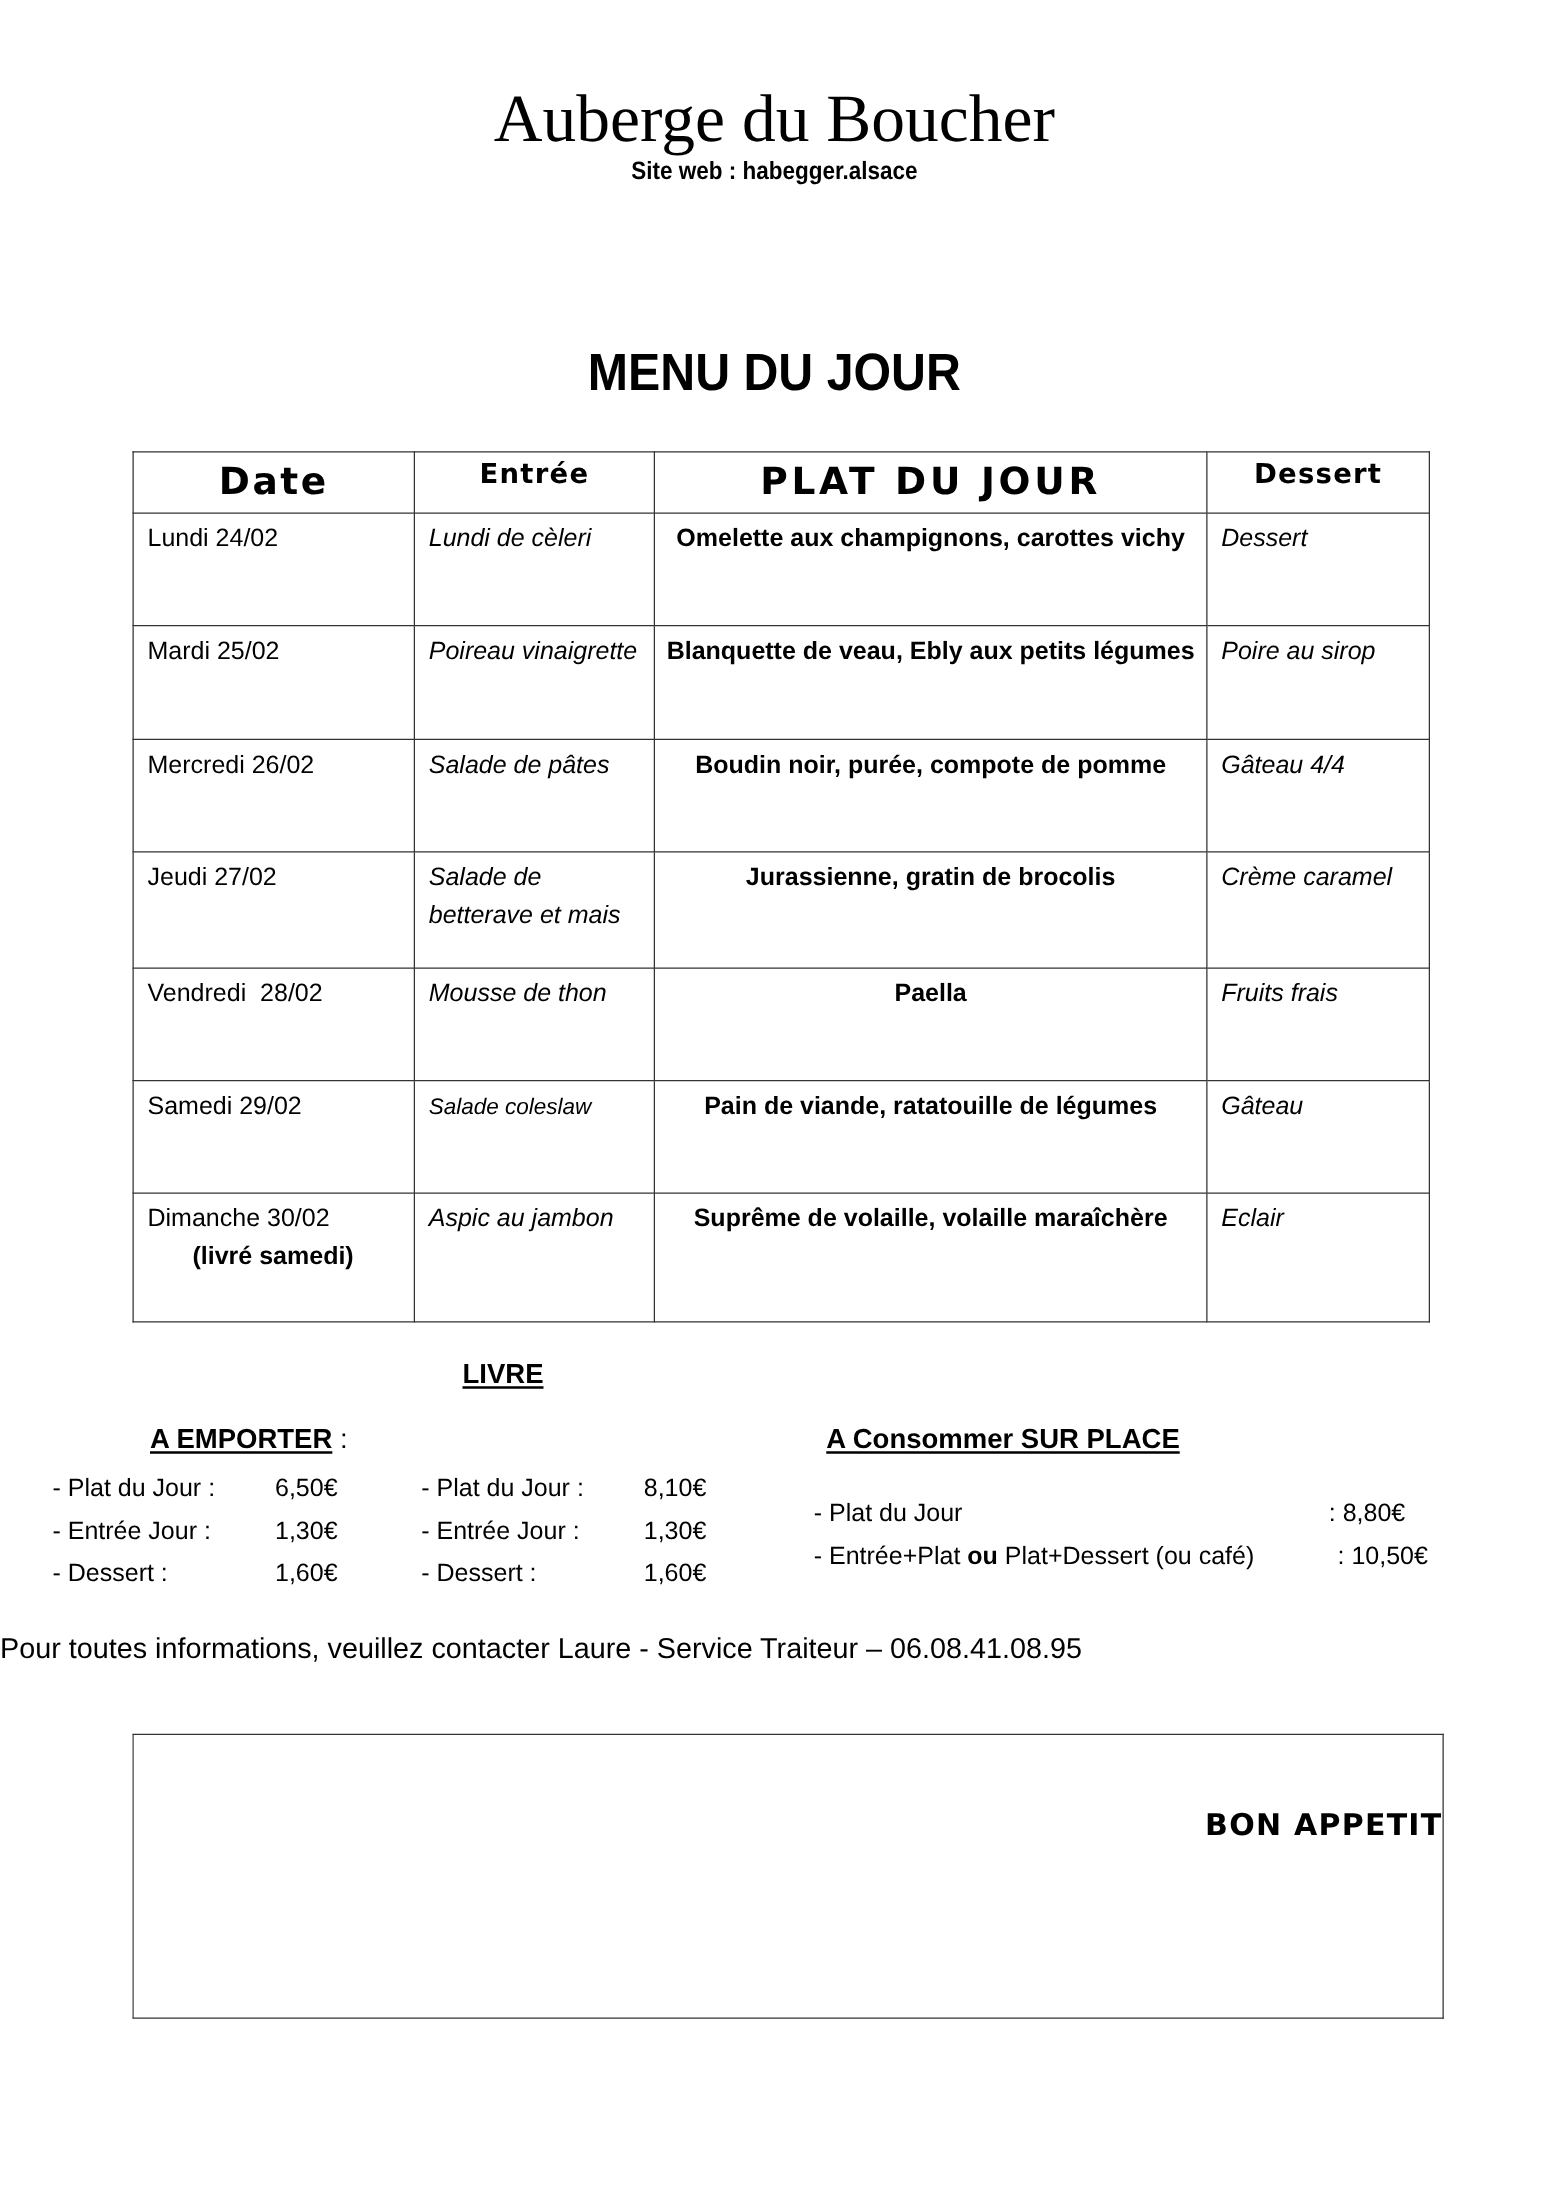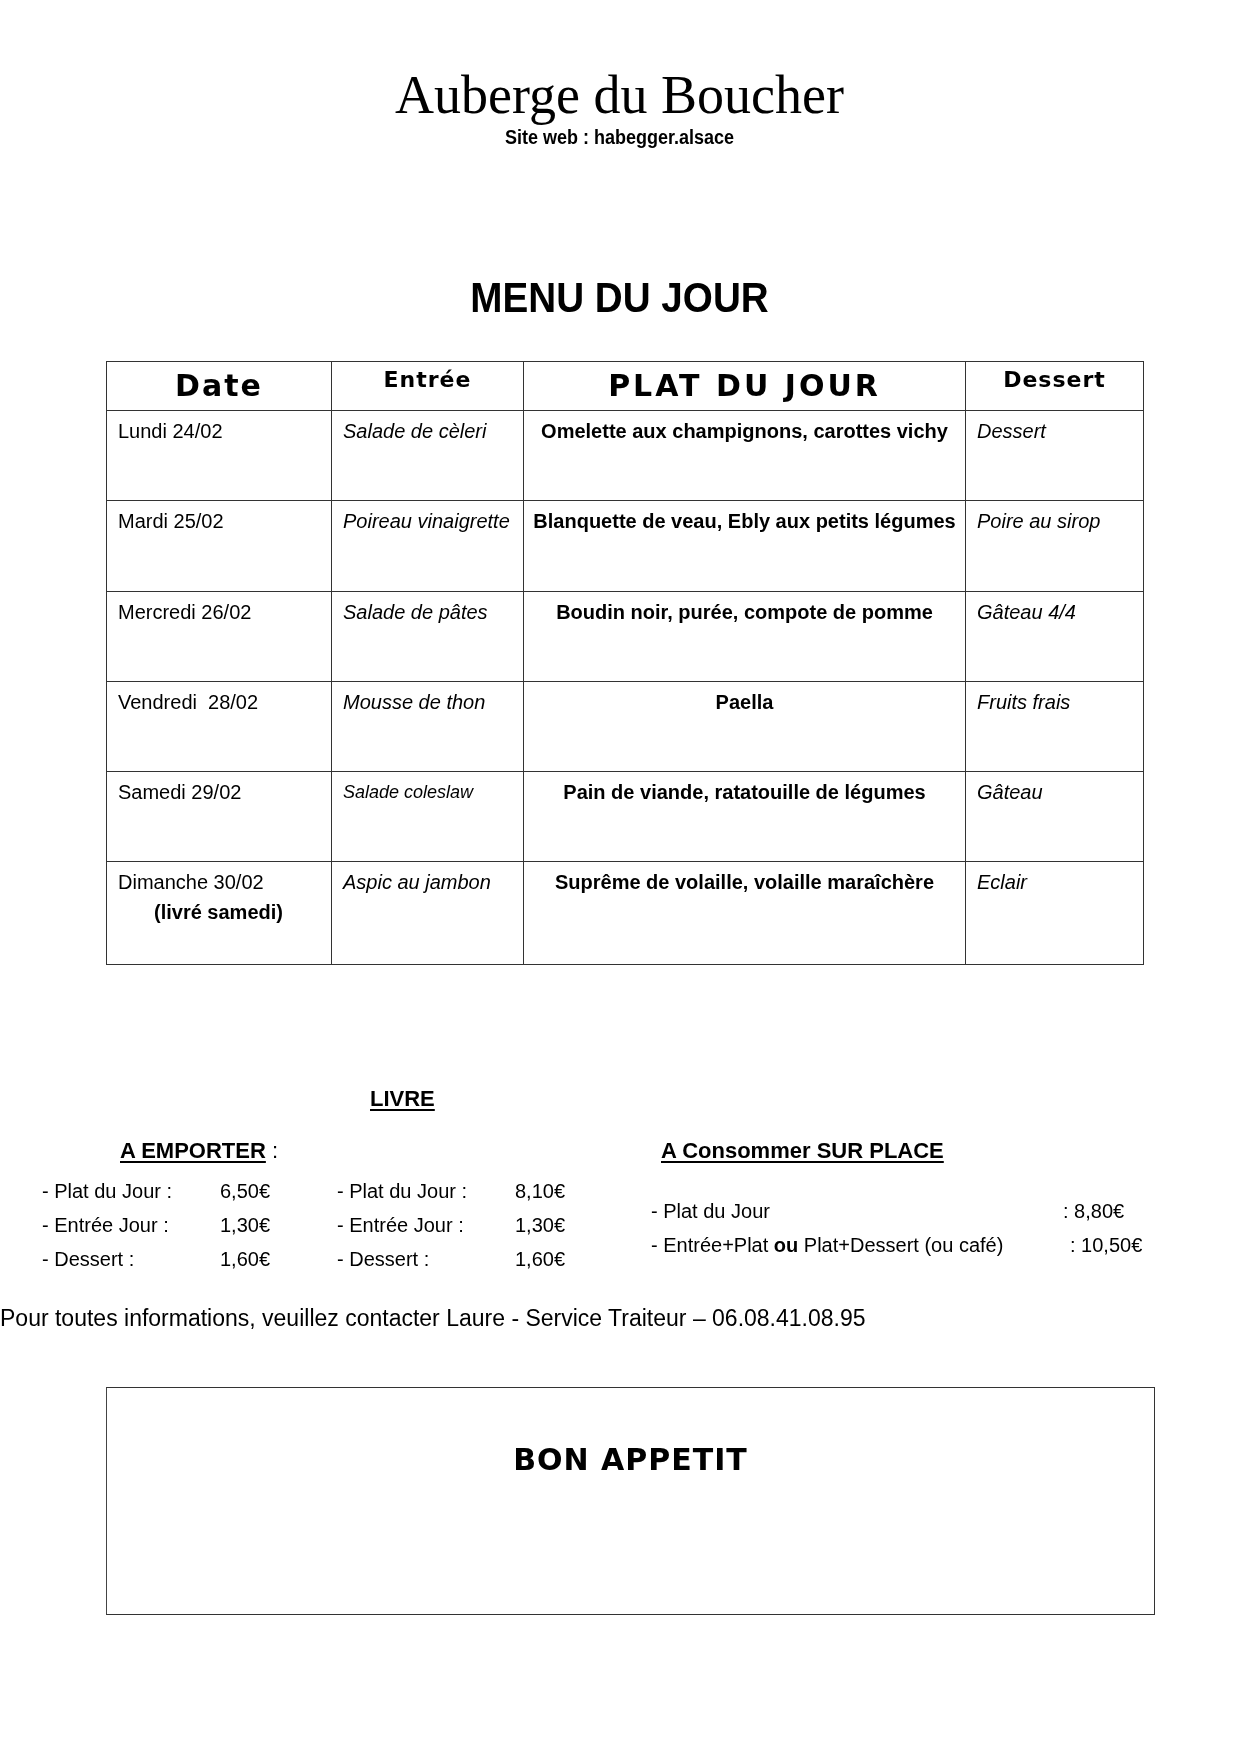--- a/index.html
+++ b/index.html
@@ -22,21 +22,21 @@
   td.c-entree .cell, td.c-dessert .cell { font-style: italic; }
   td.c-plat .cell { font-weight: bold; text-align: center; padding: 5px 8px 0 8px; }
   td.c-date .note { font-weight: bold; display: block; padding-left: 4px; margin-left: 32px; }
   .small-italic { font-size: 18px !important; }
 
   .price-head { font-weight: bold; font-size: 22px; line-height: 30px; text-decoration: underline; text-underline-offset: 3px; }
   .price-line { font-size: 20px; line-height: 34px; white-space: nowrap; }
   .contact { left: 0; width: 1239px; top: 1302px; font-size: 23px; line-height: 32px; }
 
   .bon-box { left: 106px; top: 1387px; width: 1047px; height: 226px; border: 1.5px solid #333; border-left-color: #444; }
-  .bon-text { left: 0; width: 1047px; top: 52px; text-align: center; font-family: "DejaVu Sans", sans-serif; font-weight: 900; font-size: 30px; line-height: 40px; letter-spacing: 1px; }
+  .bon-text { left: 0; width: 1047px; top: 52px; text-align: right; font-family: "DejaVu Sans", sans-serif; font-weight: 900; font-size: 24px; line-height: 40px; letter-spacing: 1px; }
 </style>
 </head>
 <body>
 
 <div class="abs restaurant-name">Auberge du Boucher</div>
 <div class="abs website">Site web : habegger.alsace</div>
 <div class="abs menu-title">MENU DU JOUR</div>
 
 <table class="menu">
   <colgroup>
@@ -52,21 +52,21 @@
       <th class="h-plat">PLAT DU JOUR</th>
       <th class="h-dessert">Dessert</th>
     </tr>
   </thead>
   <tbody>
     <tr style="height:90px">
       <td class="c-date">
           <div class="cell">Lundi 24/02</div>
         </td>
       <td class="c-entree">
-          <div class="cell">Salade de cèleri</div>
+          <div class="cell">Lundi de cèleri</div>
         </td>
       <td class="c-plat">
           <div class="cell">Omelette aux champignons, carottes vichy</div>
         </td>
       <td class="c-dessert">
           <div class="cell">Dessert</div>
         </td>
     </tr>
     <tr style="height:91px">
       <td class="c-date">
@@ -87,20 +87,34 @@
           <div class="cell">Mercredi 26/02</div>
         </td>
       <td class="c-entree">
           <div class="cell">Salade de pâtes</div>
         </td>
       <td class="c-plat">
           <div class="cell">Boudin noir, purée, compote de pomme</div>
         </td>
       <td class="c-dessert">
           <div class="cell">Gâteau 4/4</div>
+        </td>
+    </tr>
+    <tr style="height:93px">
+      <td class="c-date">
+          <div class="cell">Jeudi 27/02</div>
+        </td>
+      <td class="c-entree">
+          <div class="cell">Salade de betterave et mais</div>
+        </td>
+      <td class="c-plat">
+          <div class="cell">Jurassienne, gratin de brocolis</div>
+        </td>
+      <td class="c-dessert">
+          <div class="cell">Crème caramel</div>
         </td>
     </tr>
     <tr style="height:90px">
       <td class="c-date">
           <div class="cell" style="white-space:pre">Vendredi  28/02</div>
         </td>
       <td class="c-entree">
           <div class="cell">Mousse de thon</div>
         </td>
       <td class="c-plat">

